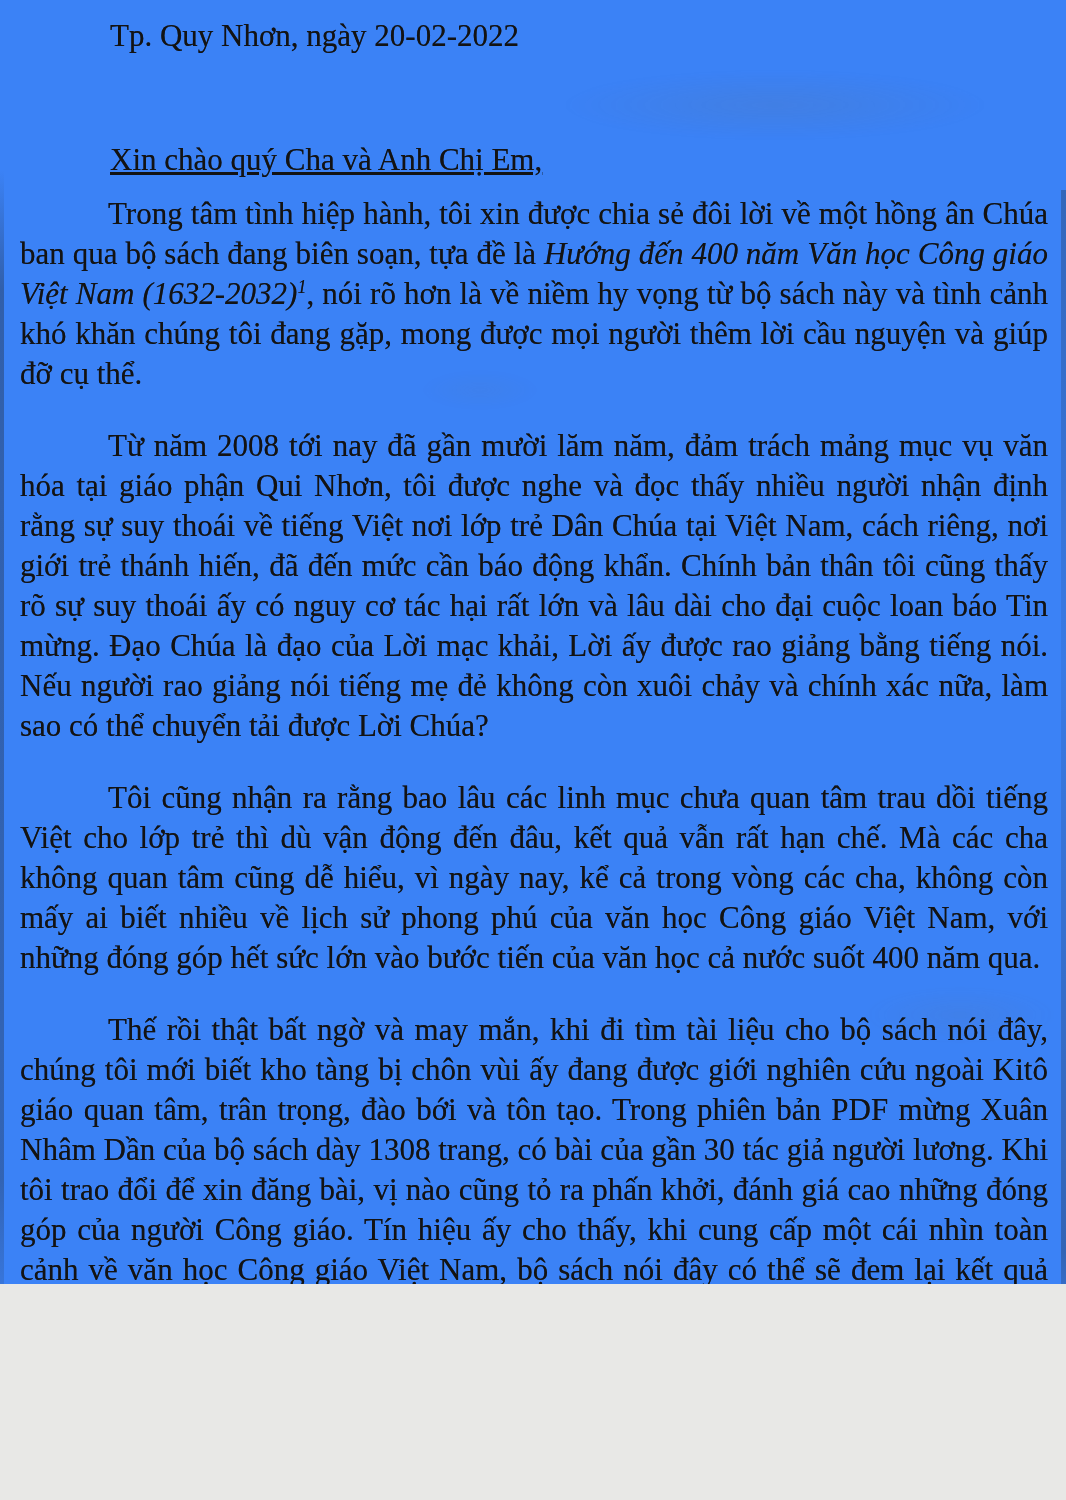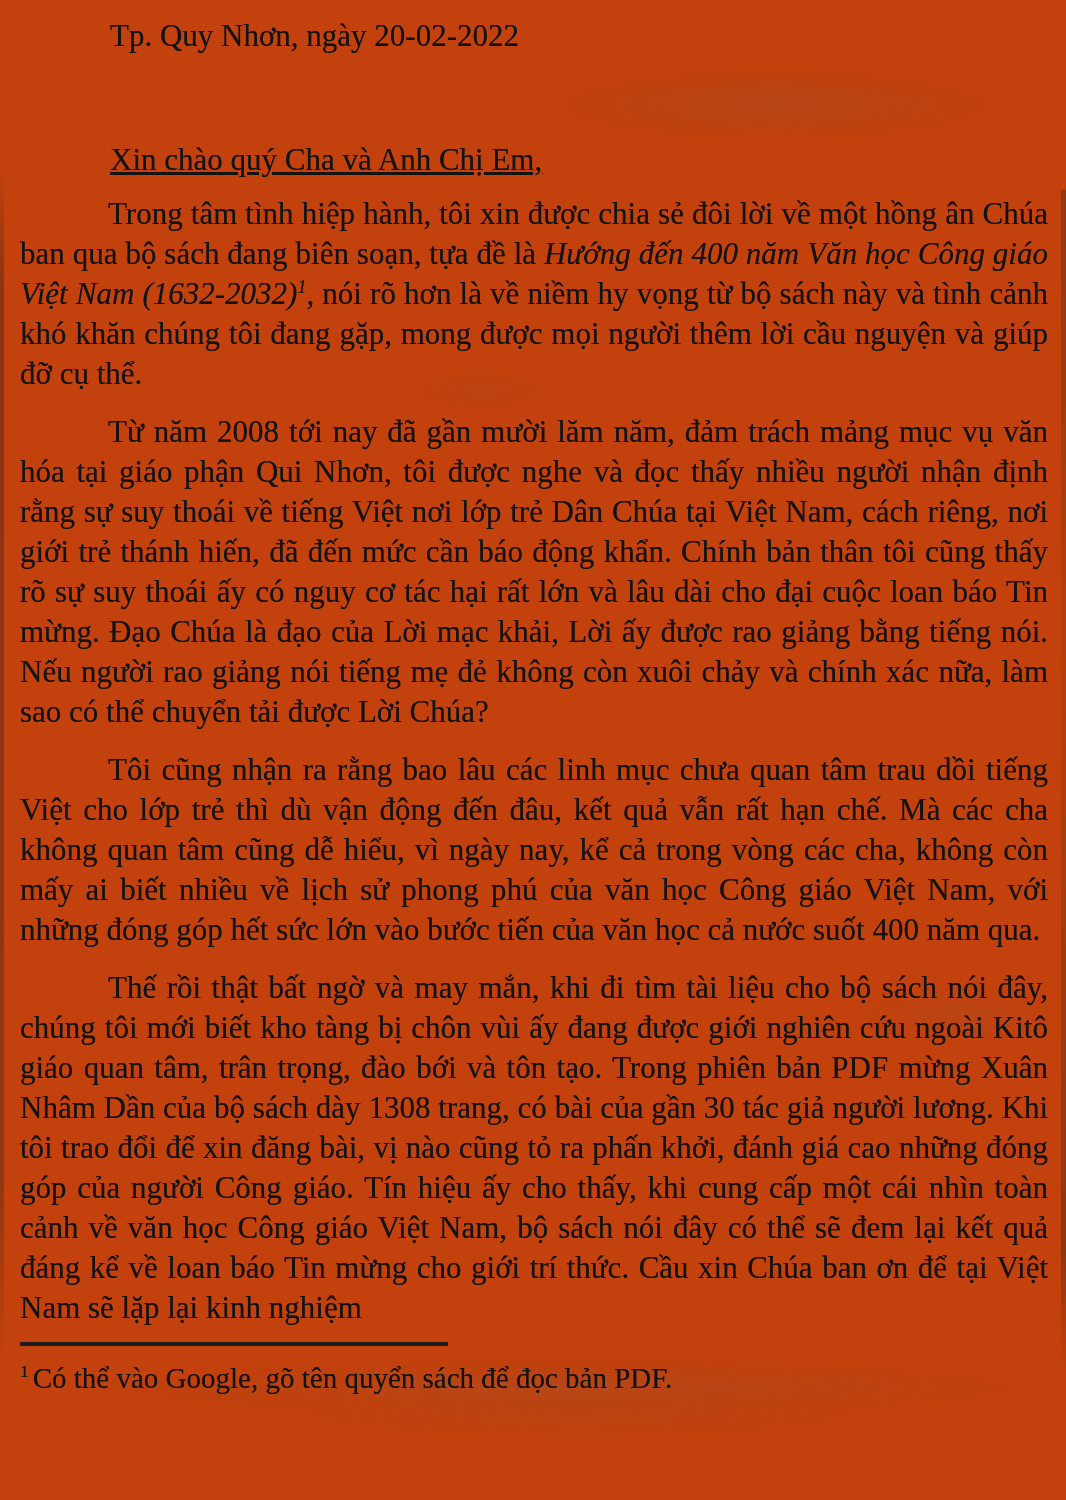--- a/index.html
+++ b/index.html
@@ -1,20 +1,20 @@
 <!DOCTYPE html>
 <html><head>
 <meta charset="utf-8">
 <style>
   html,body{margin:0;padding:0;background:#e8e8e6;}
   .page{
     position:relative;
-    width:1066px;height:1500px;
+    width:1066px;height:1284px;
     margin:0 auto;
-    background:#c2410c;
+    background:#3b82f6;
     overflow:hidden;
     font-family:"Liberation Serif","DejaVu Serif",serif;
     color:#131313;
     text-shadow:0 0 0.5px rgba(20,20,20,0.65);
   }
   .content{
     position:absolute;
     top:0;left:0;
     width:1066px;
     padding:14px 18px 0 20px;
@@ -29,21 +29,21 @@
   .greeting{
     margin:84px 0 0 90px;
     white-space:nowrap;
     text-decoration:underline;
   }
   .para{
     margin:14px 0 0 0;
     text-align:justify;
     text-indent:88px;
   }
-  .para.sp{margin-top:18px;}
+  .para.sp{margin-top:32px;}
   .italic{font-style:italic;}
   sup.fnref{
     font-size:0.58em;
     line-height:0;
     vertical-align:super;
     font-style:italic;
   }
   .footnote-area{
     position:absolute;
     left:20px;

